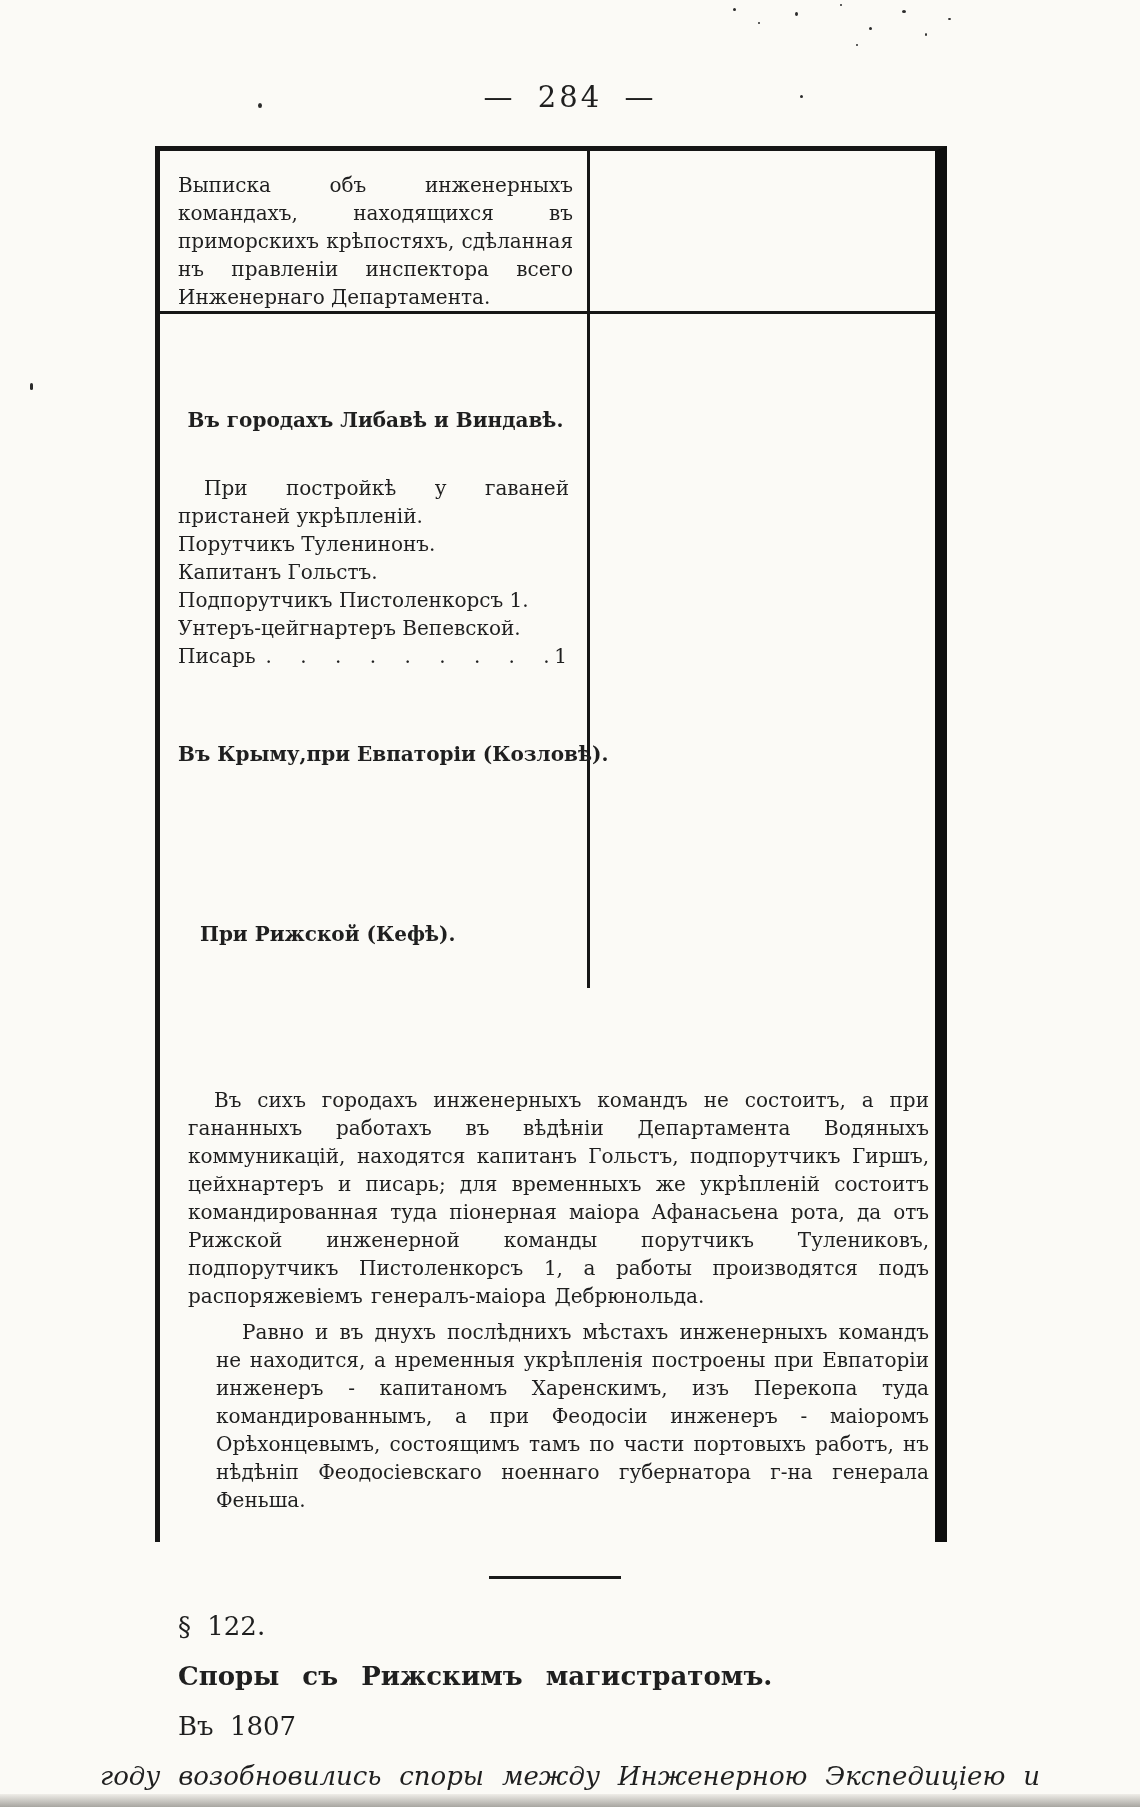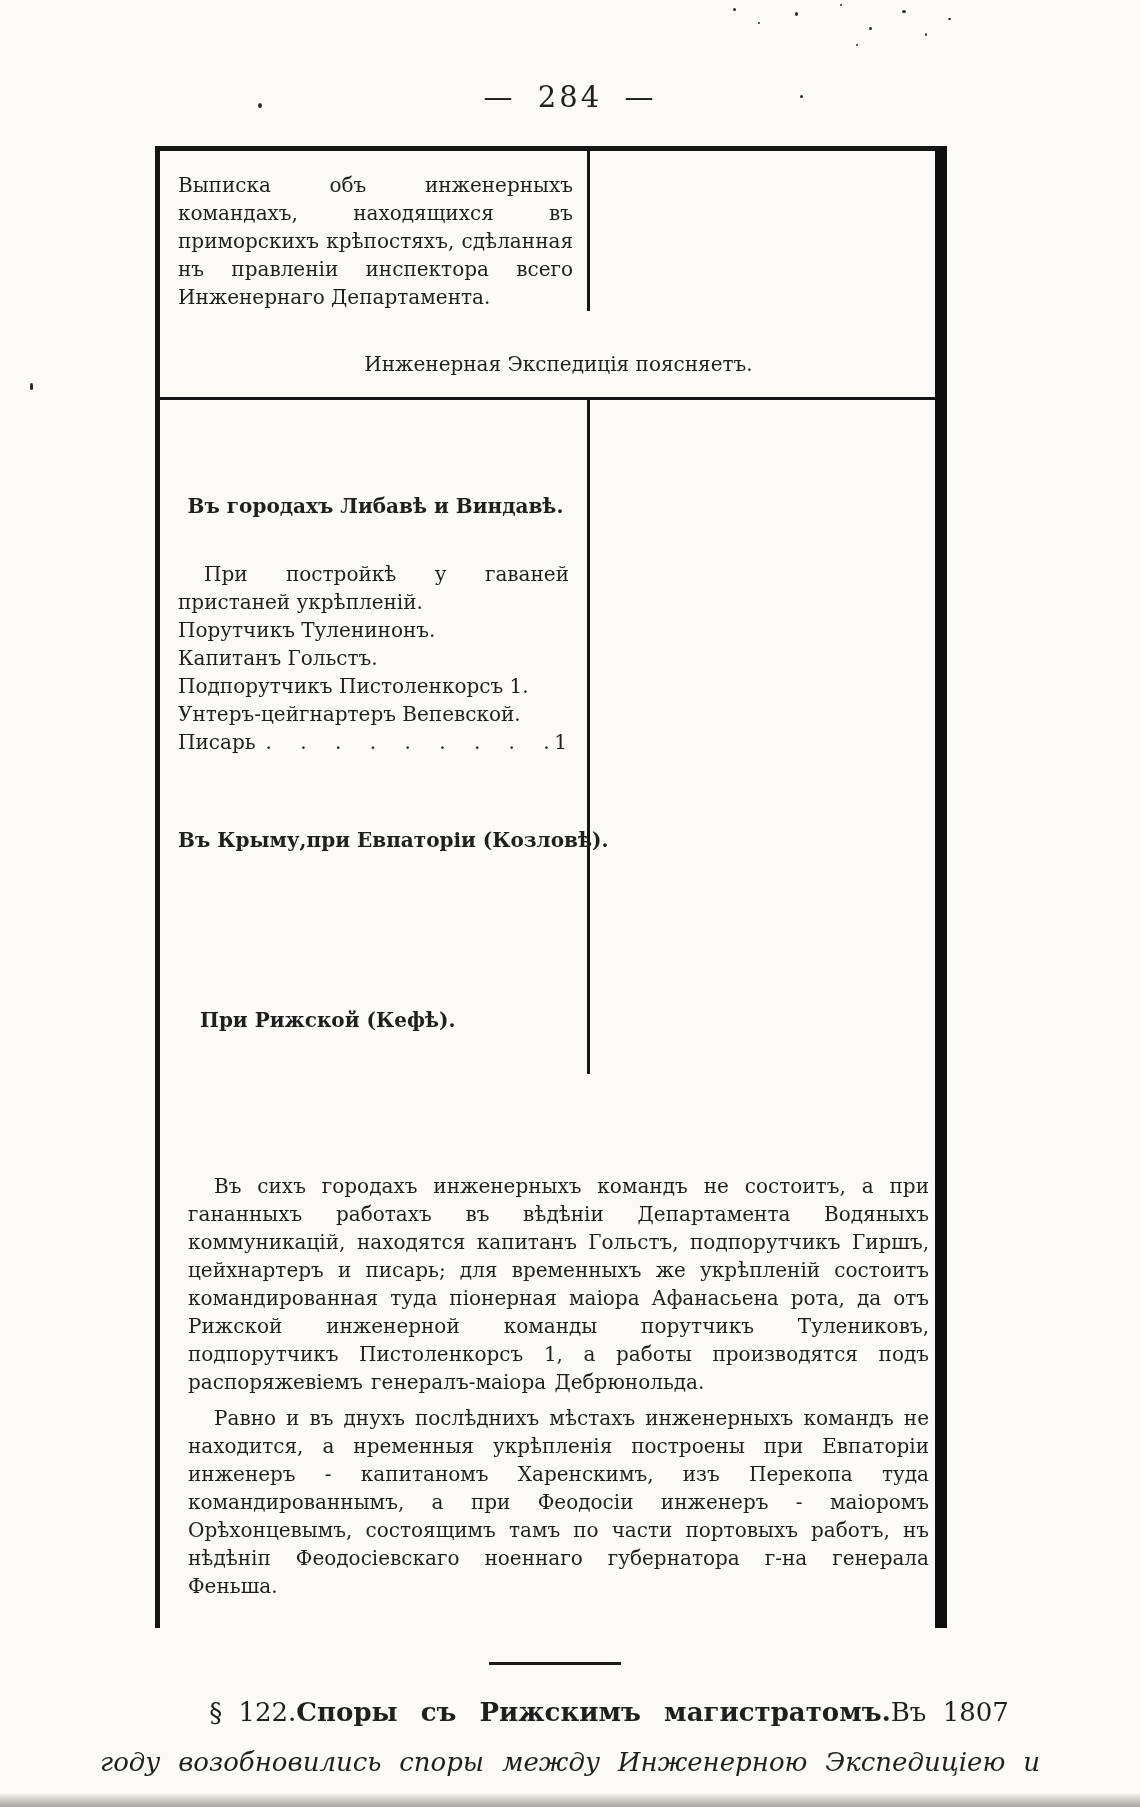--- a/index.html
+++ b/index.html
@@ -92,40 +92,41 @@
     margin-top:152px;
     padding-left:22px;
     white-space:nowrap;
   }
   .tbody .para{
     margin:0;
     text-indent:26px;
     text-align:justify;
     word-spacing:2px;
   }
-  .tbody .para + .para{margin-top:8px;}
+  .tbody .para + .para{margin-top:8px;margin-left:28px;}
   
   .mid-rule{
     margin:34px 0 0 489px;
     width:132px;
     height:0;
     border-top:3px solid #1a1a1a;
   }
   
   .section{
     margin:22px 0 0 100px;
     width:940px;
     font-size:26px;
     line-height:50px;
     word-spacing:8px;
   }
   .sec-first{
     display:flex;
-    justify-content:center;
+    justify-content:flex-start;
     padding-left:78px;
+    flex-direction:column;
   }
   .sec-title{font-weight:bold; word-spacing:14px;}
   .sec-line{
     text-align:justify;
     text-align-last:justify;
     font-style:italic;
   }
   
   .speck{position:absolute; background:#2b2b2b; border-radius:50%;}
   .speck:nth-of-type(1){left:733px; top:8px;  width:3px; height:3px;}
@@ -163,21 +164,20 @@
   <i class="speck"></i>
   <i class="speck"></i>
   <i class="speck"></i>
   <i class="speck"></i>
 
   <div class="page-number">— 284 —</div>
 
   <div class="doc-table">
     <div class="trow thead">
       <div class="cell cell-left">Выписка объ инженерныхъ командахъ, находящихся въ приморскихъ крѣпостяхъ, сдѣланная нъ правленіи инспектора всего Инженернаго Департамента.</div>
-      <div class="cell cell-right">Инженерная Экспедиція поясняетъ.</div>
     </div>
     <div class="trow tbody">
       <div class="cell cell-left">
         <div class="h-center">Въ городахъ Либавѣ и Виндавѣ.</div>
         <p class="para-first">При постройкѣ у гаваней пристаней укрѣпленій.</p>
         <div class="roster-line">Порутчикъ Туленинонъ.</div>
         <div class="roster-line">Капитанъ Гольстъ.</div>
         <div class="roster-line">Подпорутчикъ Пистоленкорсъ 1.</div>
         <div class="roster-line">Унтеръ-цейгнартеръ Вепевской.</div>
         <div class="leader-row">

